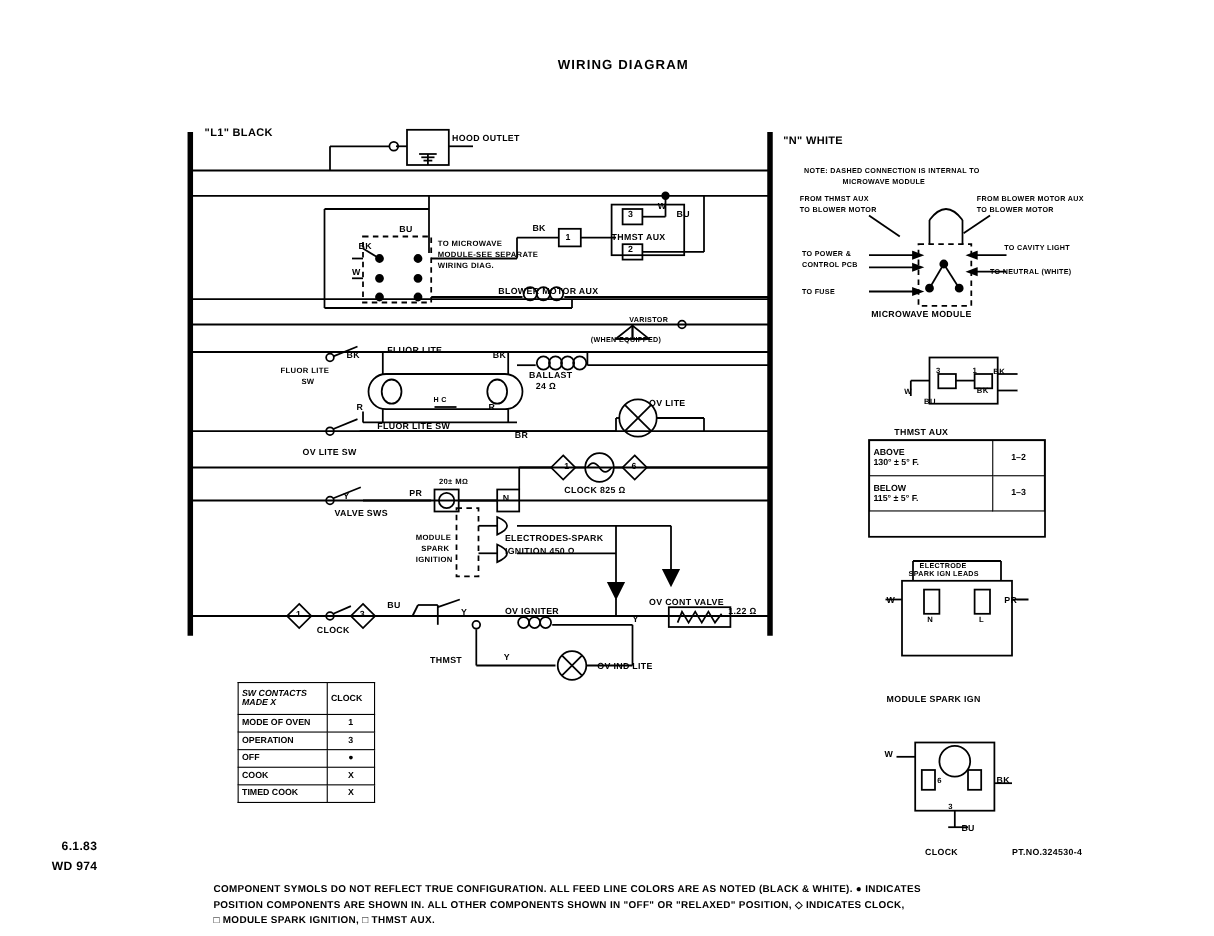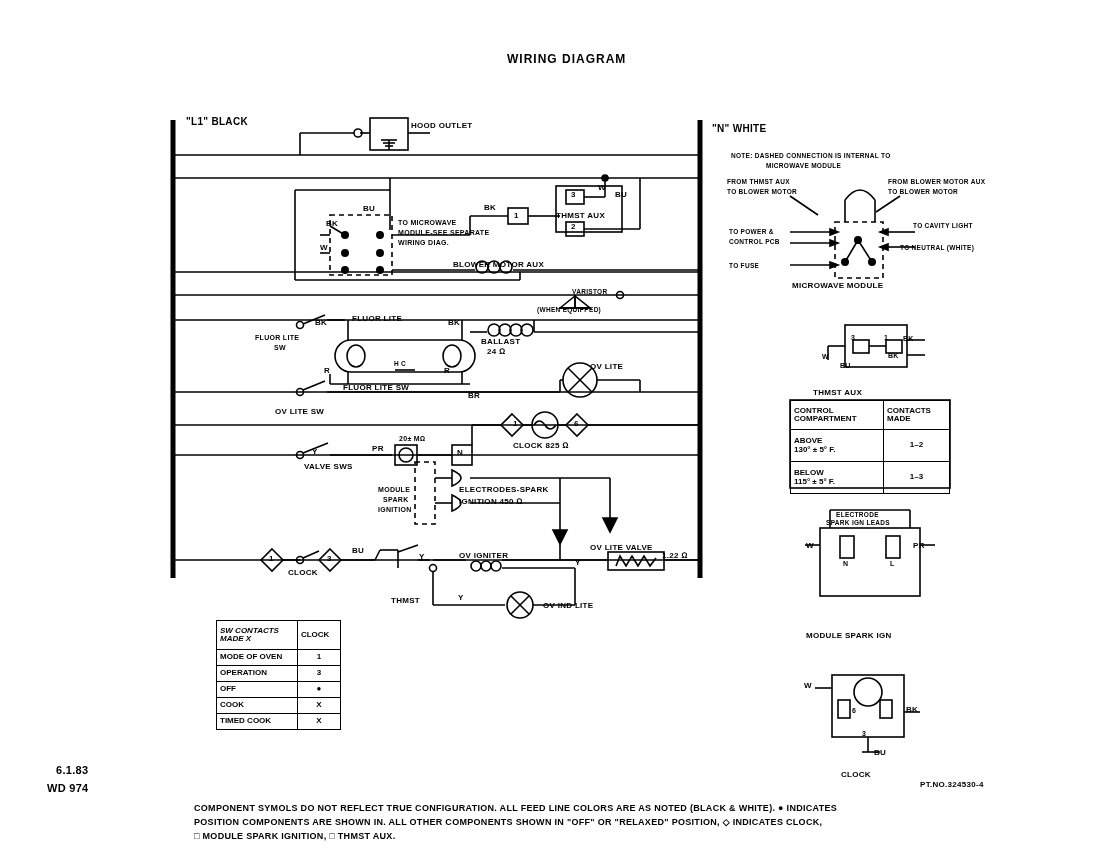--- a/index.html
+++ b/index.html
@@ -291,21 +291,21 @@
 
   <div class="t xs" style="left:378px;top:486px;">MODULE</div>
   <div class="t xs" style="left:383px;top:496px;">SPARK</div>
   <div class="t xs" style="left:378px;top:506px;">IGNITION</div>
   <div class="t sm" style="left:459px;top:485px;">ELECTRODES-SPARK</div>
   <div class="t sm" style="left:459px;top:497px;">IGNITION 450 Ω</div>
 
   <div class="t sm" style="left:288px;top:568px;">CLOCK</div>
   <div class="t sm" style="left:371px;top:596px;margin-left:20px;">THMST</div>
   <div class="t sm" style="left:459px;top:551px;">OV IGNITER</div>
-  <div class="t sm" style="left:590px;top:543px;">OV LITE VALVE</div>
+  <div class="t sm" style="left:590px;top:543px;">OV CONT VALVE</div>
   <div class="t sm" style="left:662px;top:551px;">1.22 Ω</div>
   <div class="t sm" style="left:543px;top:601px;text-align:right;">OV IND LITE</div>
 
   <div class="t sm" style="left:326px;top:219px;">BK</div>
   <div class="t sm" style="left:363px;top:204px;">BU</div>
   <div class="t sm" style="left:320px;top:243px;">W</div>
   <div class="t sm" style="left:484px;top:203px;">BK</div>
   <div class="t sm" style="left:598px;top:183px;">W</div>
   <div class="t sm" style="left:615px;top:190px;">BU</div>
   <div class="t sm" style="left:315px;top:318px;">BK</div>
@@ -356,28 +356,24 @@
   <div class="t xs" style="left:843px;top:560px;">N</div>
   <div class="t xs" style="left:890px;top:560px;">L</div>
   <div class="t sm" style="left:806px;top:631px;">MODULE SPARK IGN</div>
 
   <div class="t sm" style="left:804px;top:681px;">W</div>
   <div class="t sm" style="left:906px;top:705px;">BK</div>
   <div class="t sm" style="left:874px;top:748px;">BU</div>
   <div class="t xs" style="left:852px;top:707px;">6</div>
   <div class="t xs" style="left:862px;top:730px;">3</div>
   <div class="t sm" style="left:841px;top:770px;">CLOCK</div>
-  <div class="t sm" style="left:920px;top:770px;margin-top:10px;">PT.NO.324530-4</div>
+  <div class="t sm" style="left:920px;top:770px;">PT.NO.324530-4</div>
 
   <table style="left:790px;top:400px;width:160px;">
     <tbody>
-        <tr>
-      <td style="width:94px;height:26px;vertical-align:middle;">CONTROL<br>COMPARTMENT</td>
-      <td style="width:64px;vertical-align:middle;">CONTACTS<br>MADE</td>
-    </tr>
     <tr>
       <td style="height:29px;vertical-align:middle;">ABOVE<br>130° ± 5° F.</td>
       <td style="text-align:center;vertical-align:middle;">1–2</td>
     </tr>
     <tr>
       <td style="height:29px;vertical-align:middle;">BELOW<br>115° ± 5° F.</td>
       <td style="text-align:center;vertical-align:middle;">1–3</td>
     </tr>
   </tbody>
     </table>

